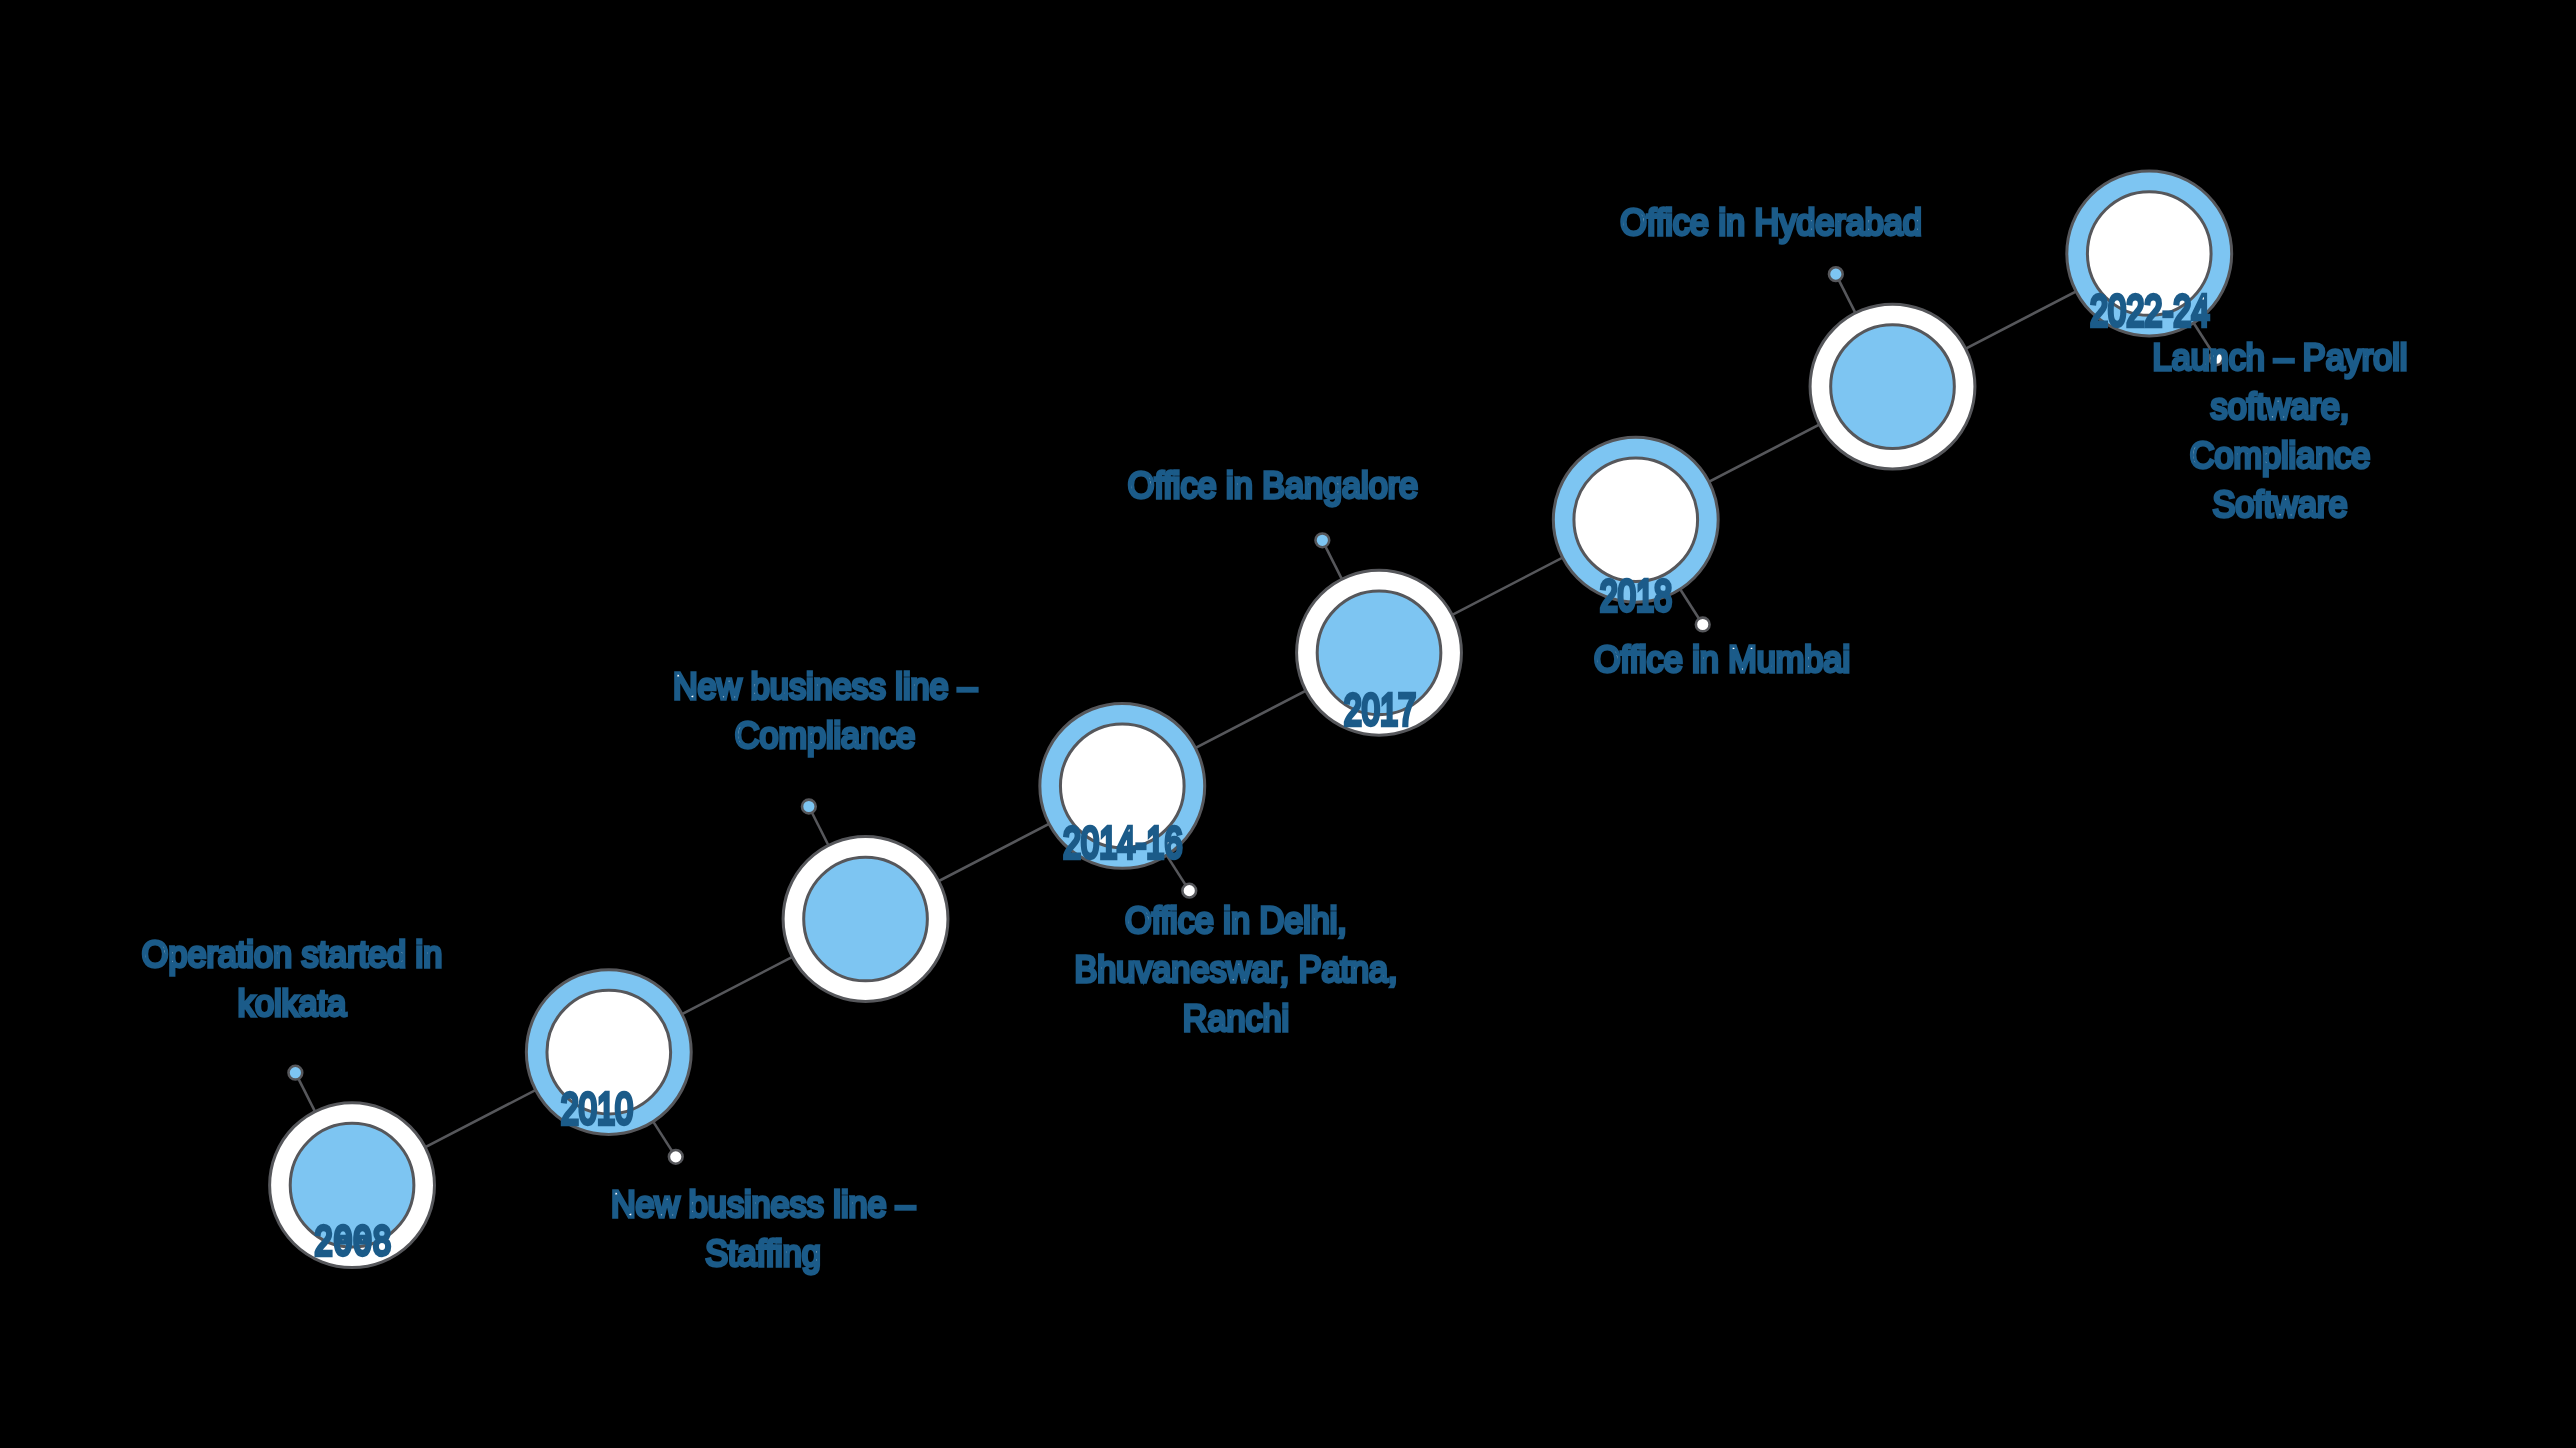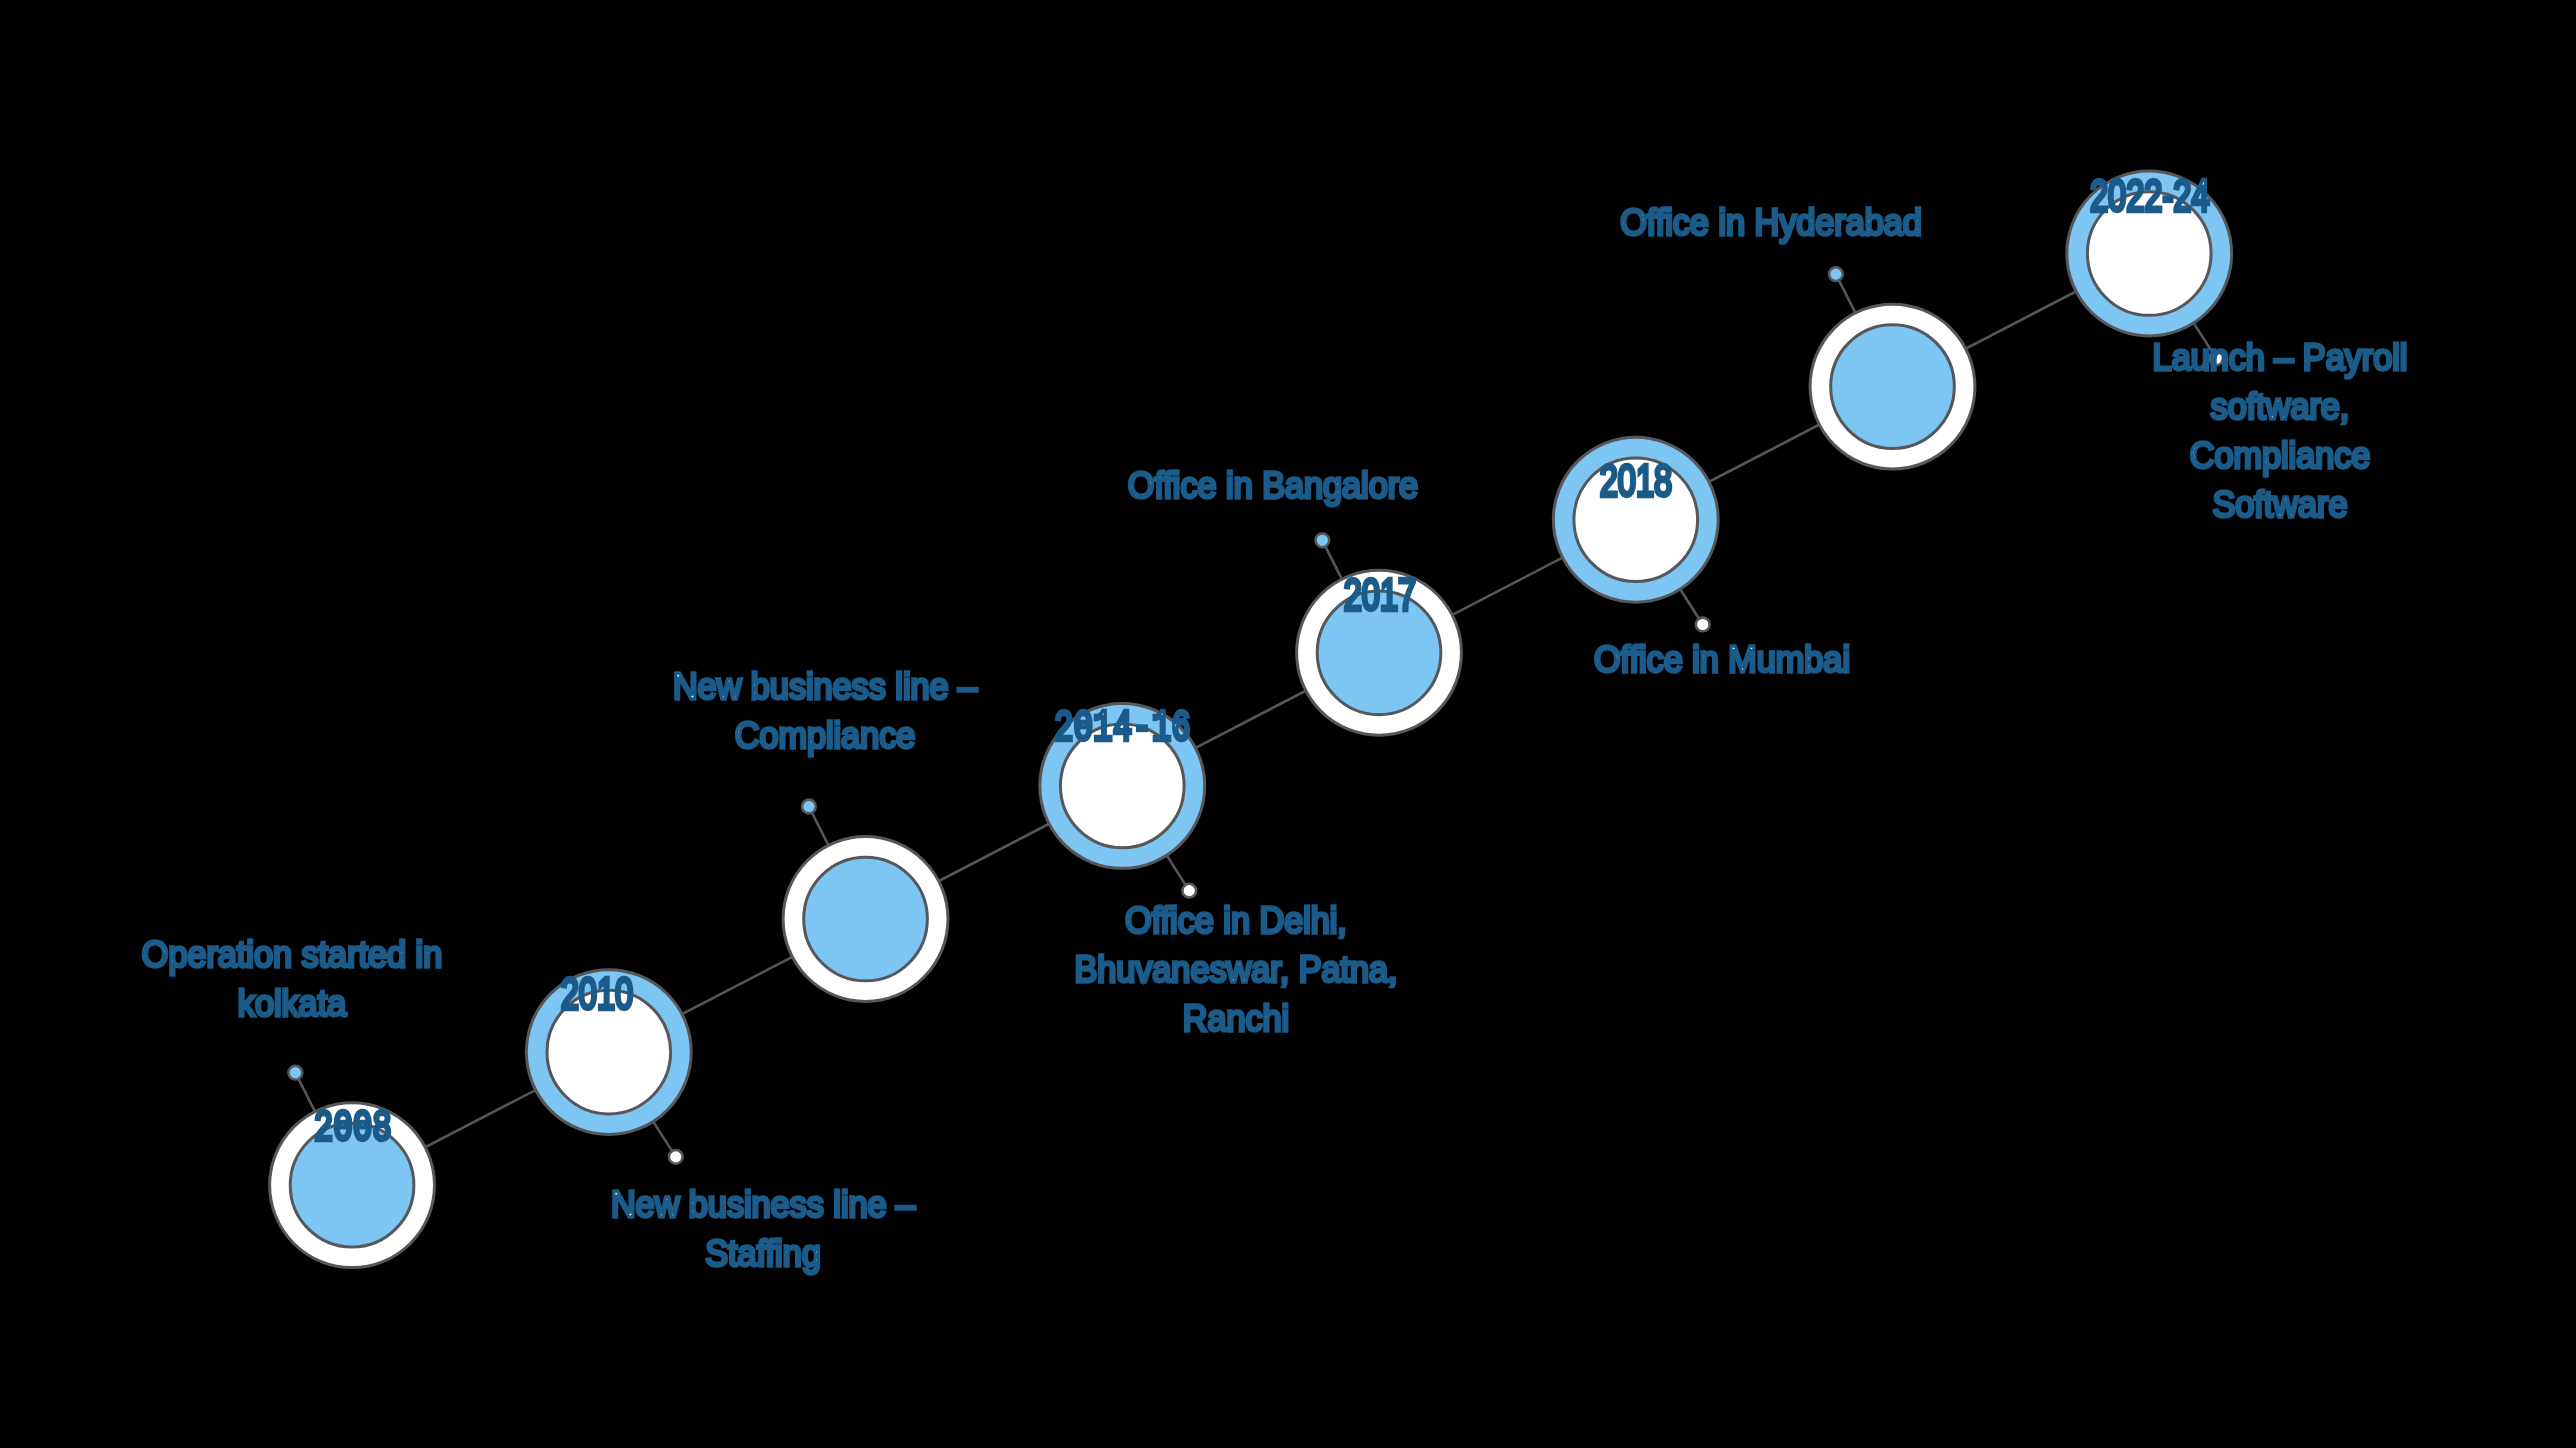--- a/index.html
+++ b/index.html
@@ -40,21 +40,21 @@
   
   .txt {
     color: #ffffff;
     -webkit-text-stroke: 3.4px #1b5b89;
   }
   .year-box {
     position: absolute;
     width: 165px;
     height: 165px;
     display: flex;
-    align-items: flex-start;
+    align-items: flex-end;
     justify-content: center;
     pointer-events: none;
   }
   .year {
     font-size: 44px;
     font-weight: 400;
     letter-spacing: 0px;
     transform: scaleX(0.74);
     -webkit-text-stroke: 4.3px #1b5b89;
     white-space: nowrap;
@@ -137,21 +137,21 @@
       <circle class="ring" cx="2503" cy="295" r="72" fill="#ffffff"></circle>
     </g>
   </svg>
 
   <div class="year-box" style="left:270px; top:1103px;font-family:Liberation Mono, monospace;">
     <span class="year txt">2008</span>
   </div>
   <div class="year-box" style="left:514px; top:969px;">
     <span class="year txt">2010</span>
   </div>
-  <div class="year-box" style="left:1040px; top:703px;font-family:Liberation Mono, monospace;">
+  <div class="year-box" style="left:1040px; top:703px;">
     <span class="year txt">2014-16</span>
   </div>
   <div class="year-box" style="left:1297px; top:570px;">
     <span class="year txt">2017</span>
   </div>
   <div class="year-box" style="left:1553px; top:456px;">
     <span class="year txt">2018</span>
   </div>
   <div class="year-box" style="left:2067px; top:171px;">
     <span class="year txt">2022-24</span>

